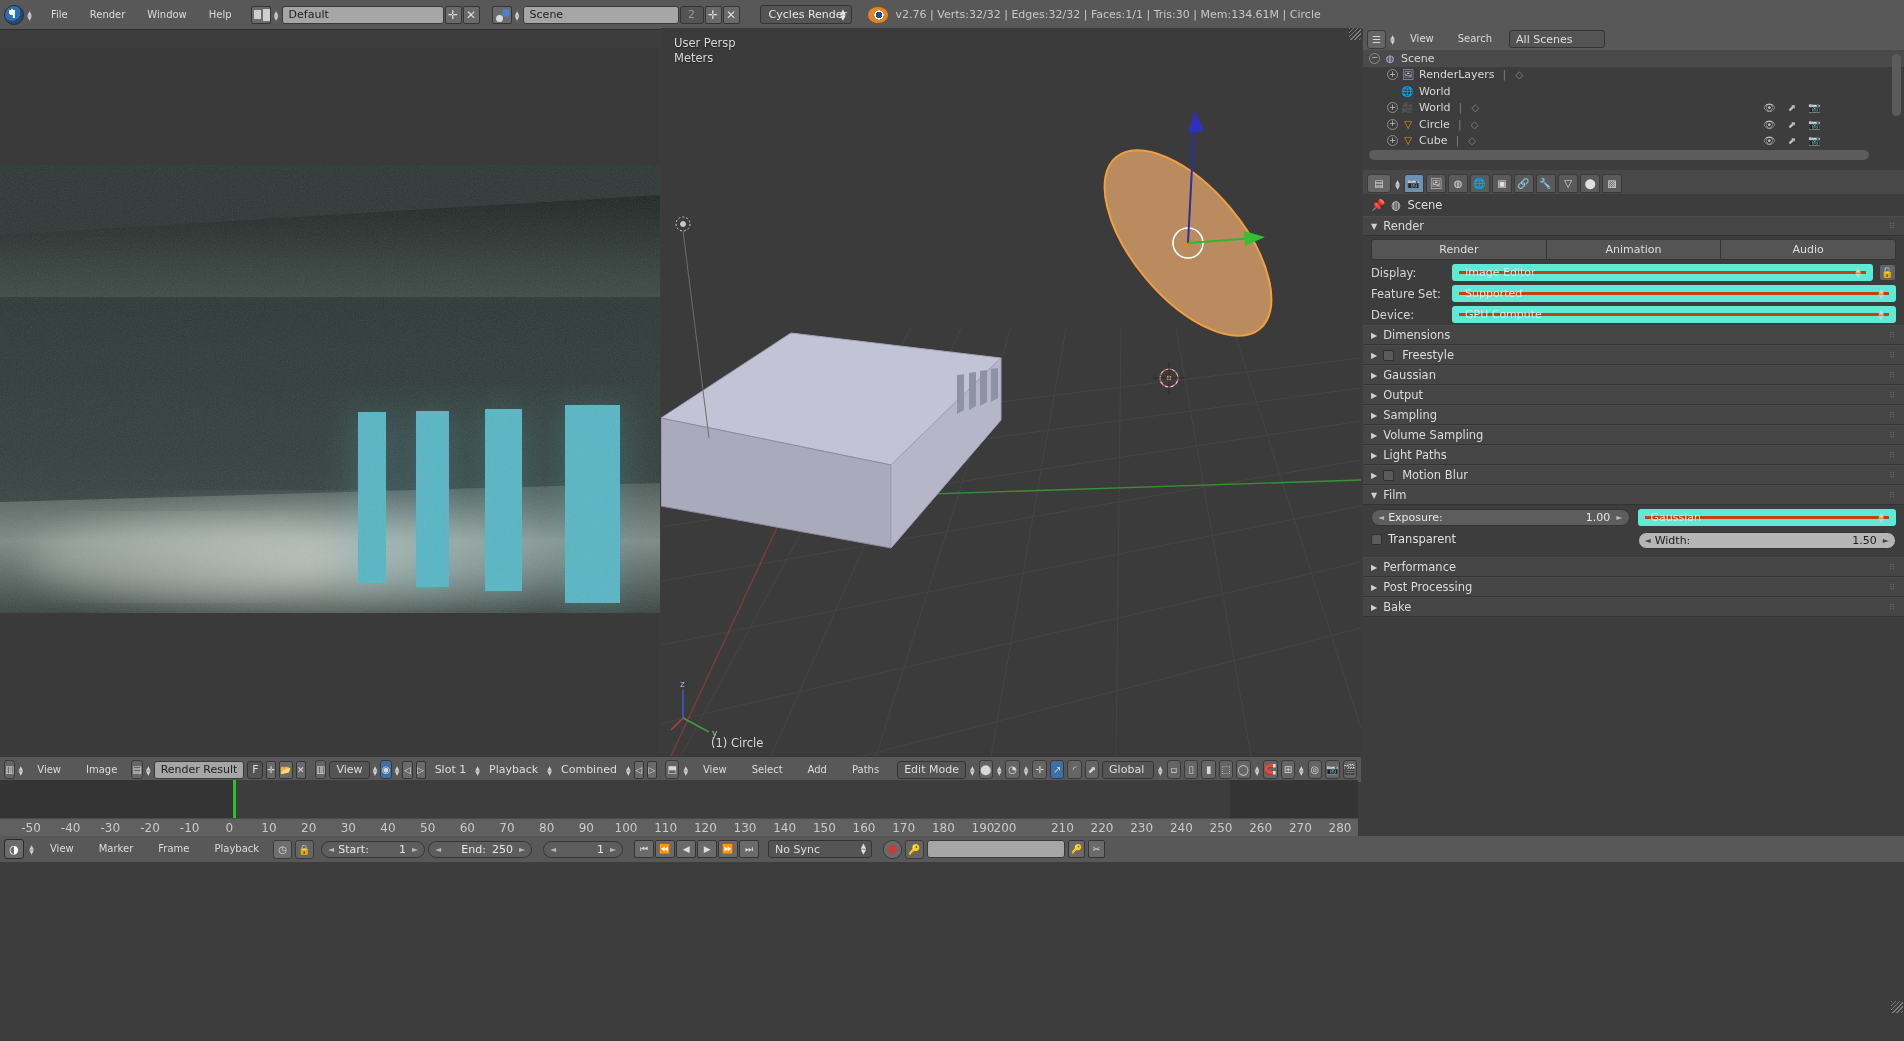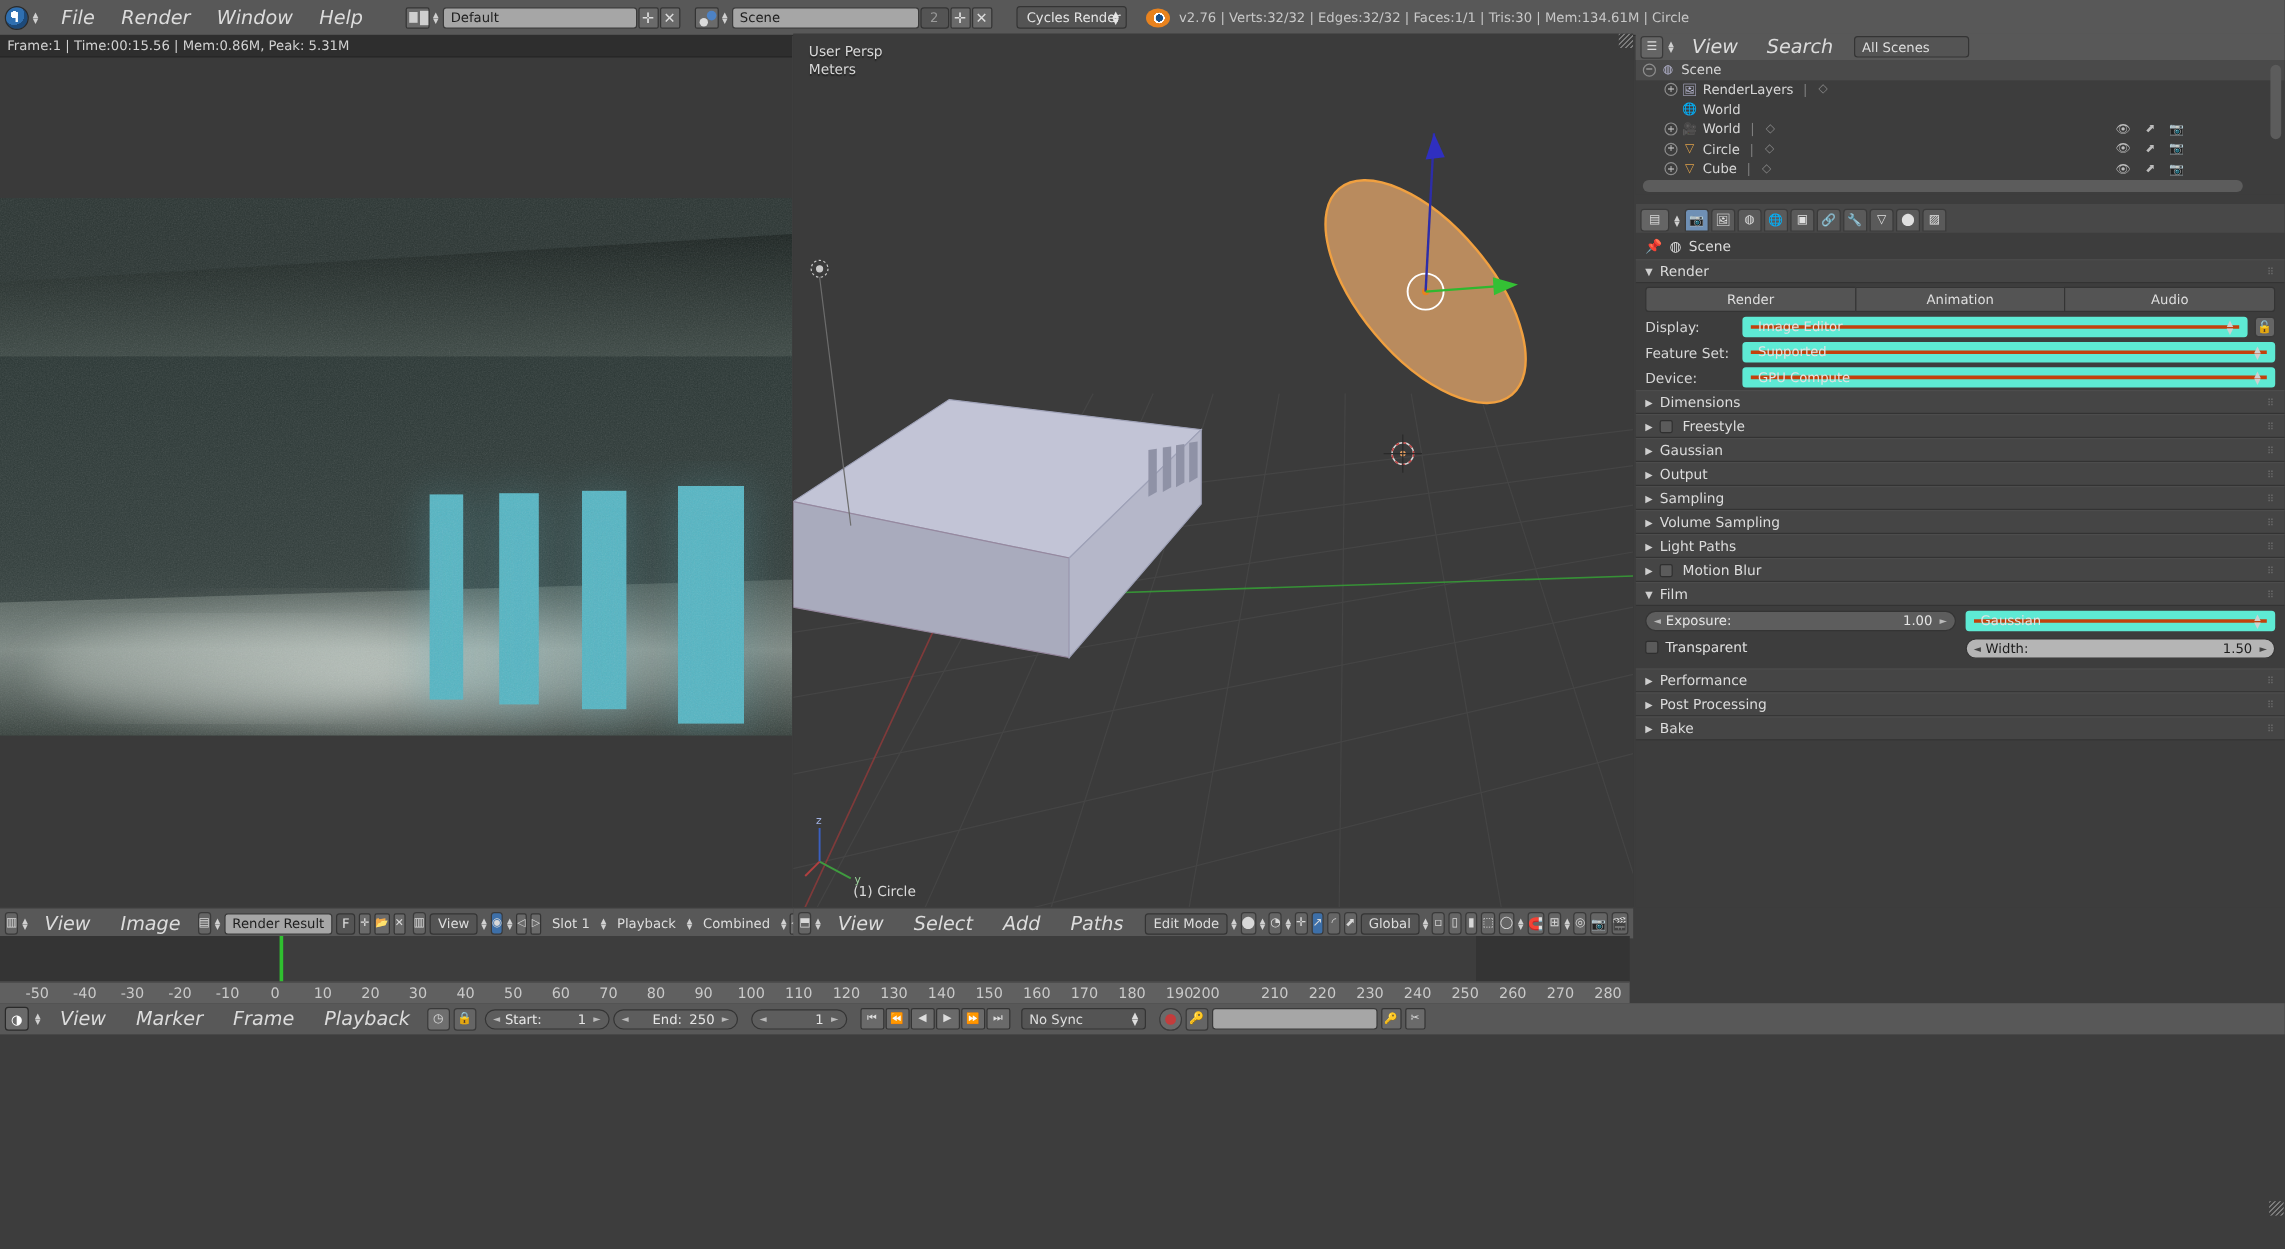--- a/index.html
+++ b/index.html
@@ -4,21 +4,21 @@
 <style>
   * { box-sizing: border-box; margin:0; padding:0; }
   html,body{
     width:1904px; height:1041px; overflow:hidden;
     background:#3d3d3d;
     font-family:"DejaVu Sans","Liberation Sans",sans-serif;
     font-size:11px; color:#e0e0e0;
     -webkit-font-smoothing:antialiased;
   }
   #app{position:relative;width:1904px;height:1041px;}
-  .menu{padding:0 11px;color:#dcdcdc;font-size:16px;line-height:1;cursor:default;white-space:nowrap;font-style:italic;}
+  .menu{padding:0 11px;color:#dcdcdc;font-size:10px;line-height:1;cursor:default;white-space:nowrap;}
   .field{background:#a6a6a6;border:1px solid #3a3a3a;border-radius:3px;height:18px;display:flex;align-items:center;
        padding:0 6px;color:#1d1d1d;font-size:11px;white-space:nowrap;}
   .dark{background:#545454;border:1px solid #343434;border-radius:3px;height:18px;display:flex;align-items:center;
        padding:0 6px;color:#dedede;font-size:11px;white-space:nowrap;}
   .icobox{width:19px;height:19px;border:1px solid #3a3a3a;border-radius:3px;background:#656565;
           display:flex;align-items:center;justify-content:center;font-size:10px;color:#d8d8d8;}
   .spin{display:flex;flex-direction:column;justify-content:center;align-items:center;width:9px;
         font-size:6px;line-height:5px;color:#d0d0d0;}
   .sep{width:6px;}
 
@@ -115,21 +115,21 @@
           <span>▼</span>
         </div>
     </div>
     <div class="sep"></div>
     <div class="menu">File</div>
     <div class="menu">Render</div>
     <div class="menu">Window</div>
     <div class="menu">Help</div>
     <div class="sep"></div>
 
-    <div class="grp" style="margin-left:18px;">
+    <div class="grp" style="margin-left:2px;">
       <div class="layoutico">
         <i style="width:7px;height:9px;margin:3px 1px 0 2px;"></i>
           <i style="width:7px;height:12px;margin:2px 0 0 1px;"></i>
       </div>
       <div class="spin">
           <span>▲</span>
           <span>▼</span>
         </div>
       <div class="field" style="width:162px;">Default</div>
       <div class="plusb">✛</div>
@@ -152,23 +152,20 @@
     <div class="sep"></div>
     <div class="renderengine" style="margin-left:14px;">
       <span>Cycles Render</span>
       <span class="updown" style="position:absolute;right:5px;font-size:7px;line-height:6px;text-align:center;">▲<br>▼</span>
     </div>
 
     <div class="blendlogo" style="margin-left:16px;"></div>
     <div class="statustext" style="margin-left:8px;">v2.76 | Verts:32/32 | Edges:32/32 | Faces:1/1 | Tris:30 | Mem:134.61M | Circle</div>
   </div>
 
-  <div id="infoline">
-    <span>Frame:1 | Time:00:15.56 | Mem:0.86M, Peak: 5.31M</span>
-  </div>
 
   <div id="imgeditor">
     <svg id="renderimg" width="660" height="448" viewBox="0 0 660 448">
       <defs>
         <linearGradient id="wallg" x1="0" y1="0" x2="0" y2="1">
           <stop offset="0" stop-color="#2b3735"></stop>
             <stop offset="0.55" stop-color="#333f3d"></stop>
             <stop offset="1" stop-color="#4b5754"></stop>
         </linearGradient>
         <linearGradient id="floorg" x1="0" y1="0" x2="0" y2="1">

